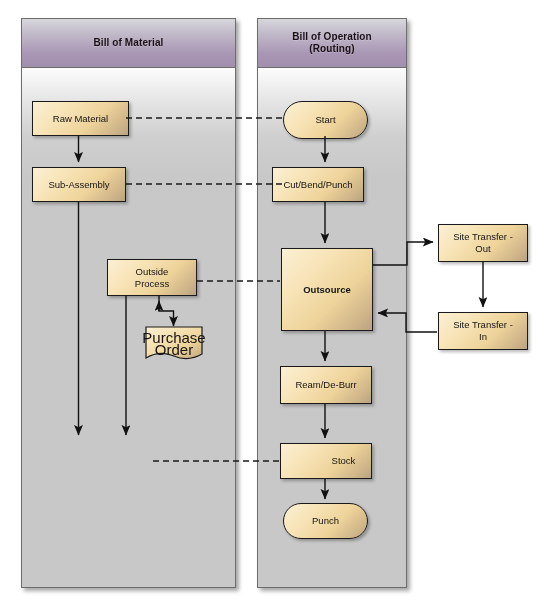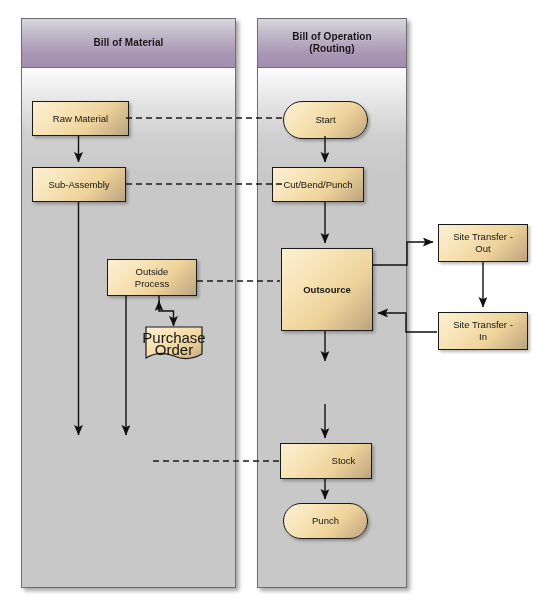--- a/index.html
+++ b/index.html
@@ -208,20 +208,23 @@
   </div>
 
   <div class="node" style="left:272px; top:167px; width:92px; height:35px;">
     <span>Cut/Bend/Punch</span>
   </div>
 
   <div class="node" style="left:281px; top:248px; width:92px; height:83px;font-weight:bold;">
     <span>Outsource</span>
   </div>
 
+  <div class="node" style="left:280px; top:366px; width:92px; height:38px;">
+    <span>Ream/De-Burr</span>
+  </div>
 
   <div class="node" style="left:280px; top:443px; width:92px; height:36px;padding-left:35px;">
     <span>Stock</span>
   </div>
 
   <div class="node pill" style="left:283px; top:503px; width:85px; height:36px;">
     <span>Punch</span>
   </div>
 
   <div class="node" style="left:438px; top:224px; width:90px; height:38px;">

